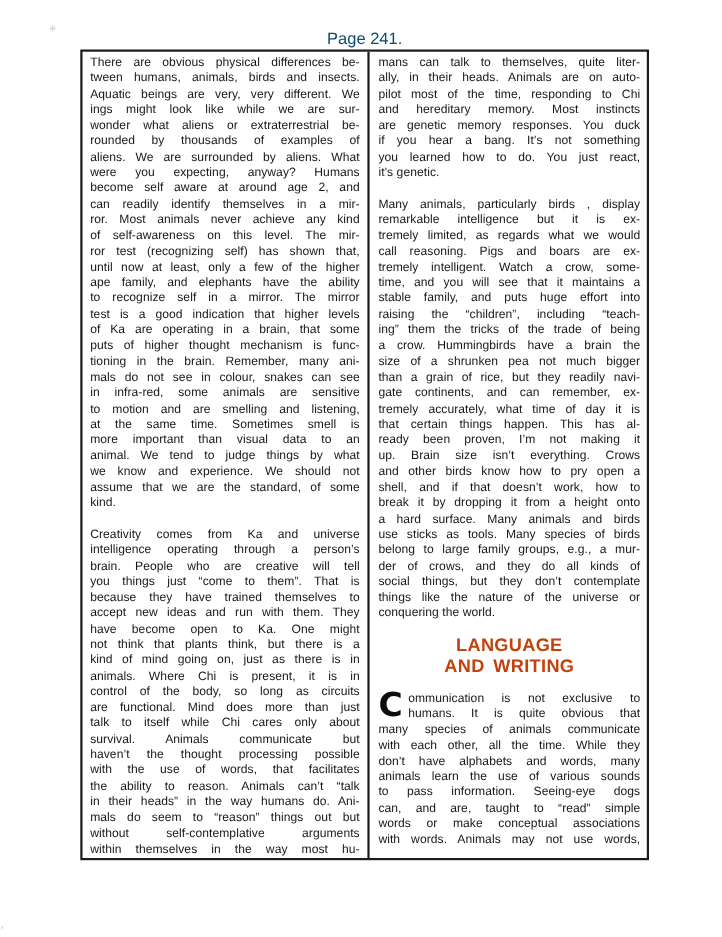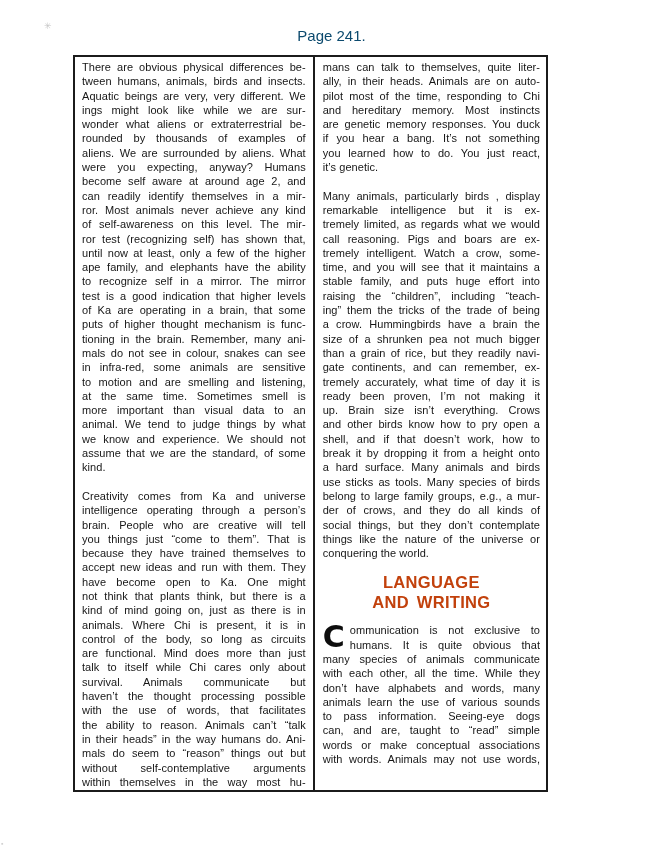--- a/index.html
+++ b/index.html
@@ -13,22 +13,22 @@
   }
   .page-header {
     position: absolute;
     left: 73px; top: 27px; width: 517px;
     text-align: center;
     font-size: 15px;
     color: #0c4a6e;
   }
   .text-box {
     position: absolute;
-    left: 73px; top: 55px;
-    width: 475px; height: 737px;
+    left: 73px; top: 45px;
+    width: 517px; height: 737px;
     border: 2px solid #1b1b1b;
     box-sizing: border-box;
     display: flex;
     background: #fff;
   }
   .col {
     box-sizing: border-box;
     font-size: 11px;
     line-height: 14.3px;
     letter-spacing: 0.05px;
@@ -147,20 +147,21 @@
         <div class="line">tremely intelligent.  Watch a crow, some-</div>
         <div class="line">time, and you will see that  it maintains a</div>
         <div class="line">stable family, and puts huge effort into</div>
         <div class="line">raising the “children”, including “teach-</div>
         <div class="line">ing” them the tricks of the trade of being</div>
         <div class="line">a crow.   Hummingbirds have a brain the</div>
         <div class="line">size of a shrunken pea not much bigger</div>
         <div class="line">than a grain of rice, but  they readily navi-</div>
         <div class="line">gate continents, and can remember, ex-</div>
         <div class="line">tremely accurately, what time of day it is</div>
+        <div class="line">that certain things happen.  This has al-</div>
         <div class="line">ready   been proven, I’m not making it</div>
         <div class="line">up.  Brain size isn’t everything.   Crows</div>
         <div class="line">and other birds know how to pry open a</div>
         <div class="line">shell, and if that doesn’t work, how to</div>
         <div class="line">break it by dropping it from a height onto</div>
         <div class="line">a hard surface.   Many animals and birds</div>
         <div class="line">use sticks as tools.  Many species of birds</div>
         <div class="line">belong to large family groups, e.g., a mur-</div>
         <div class="line">der of crows, and they do all   kinds of</div>
         <div class="line">social things, but they don’t contemplate</div>

